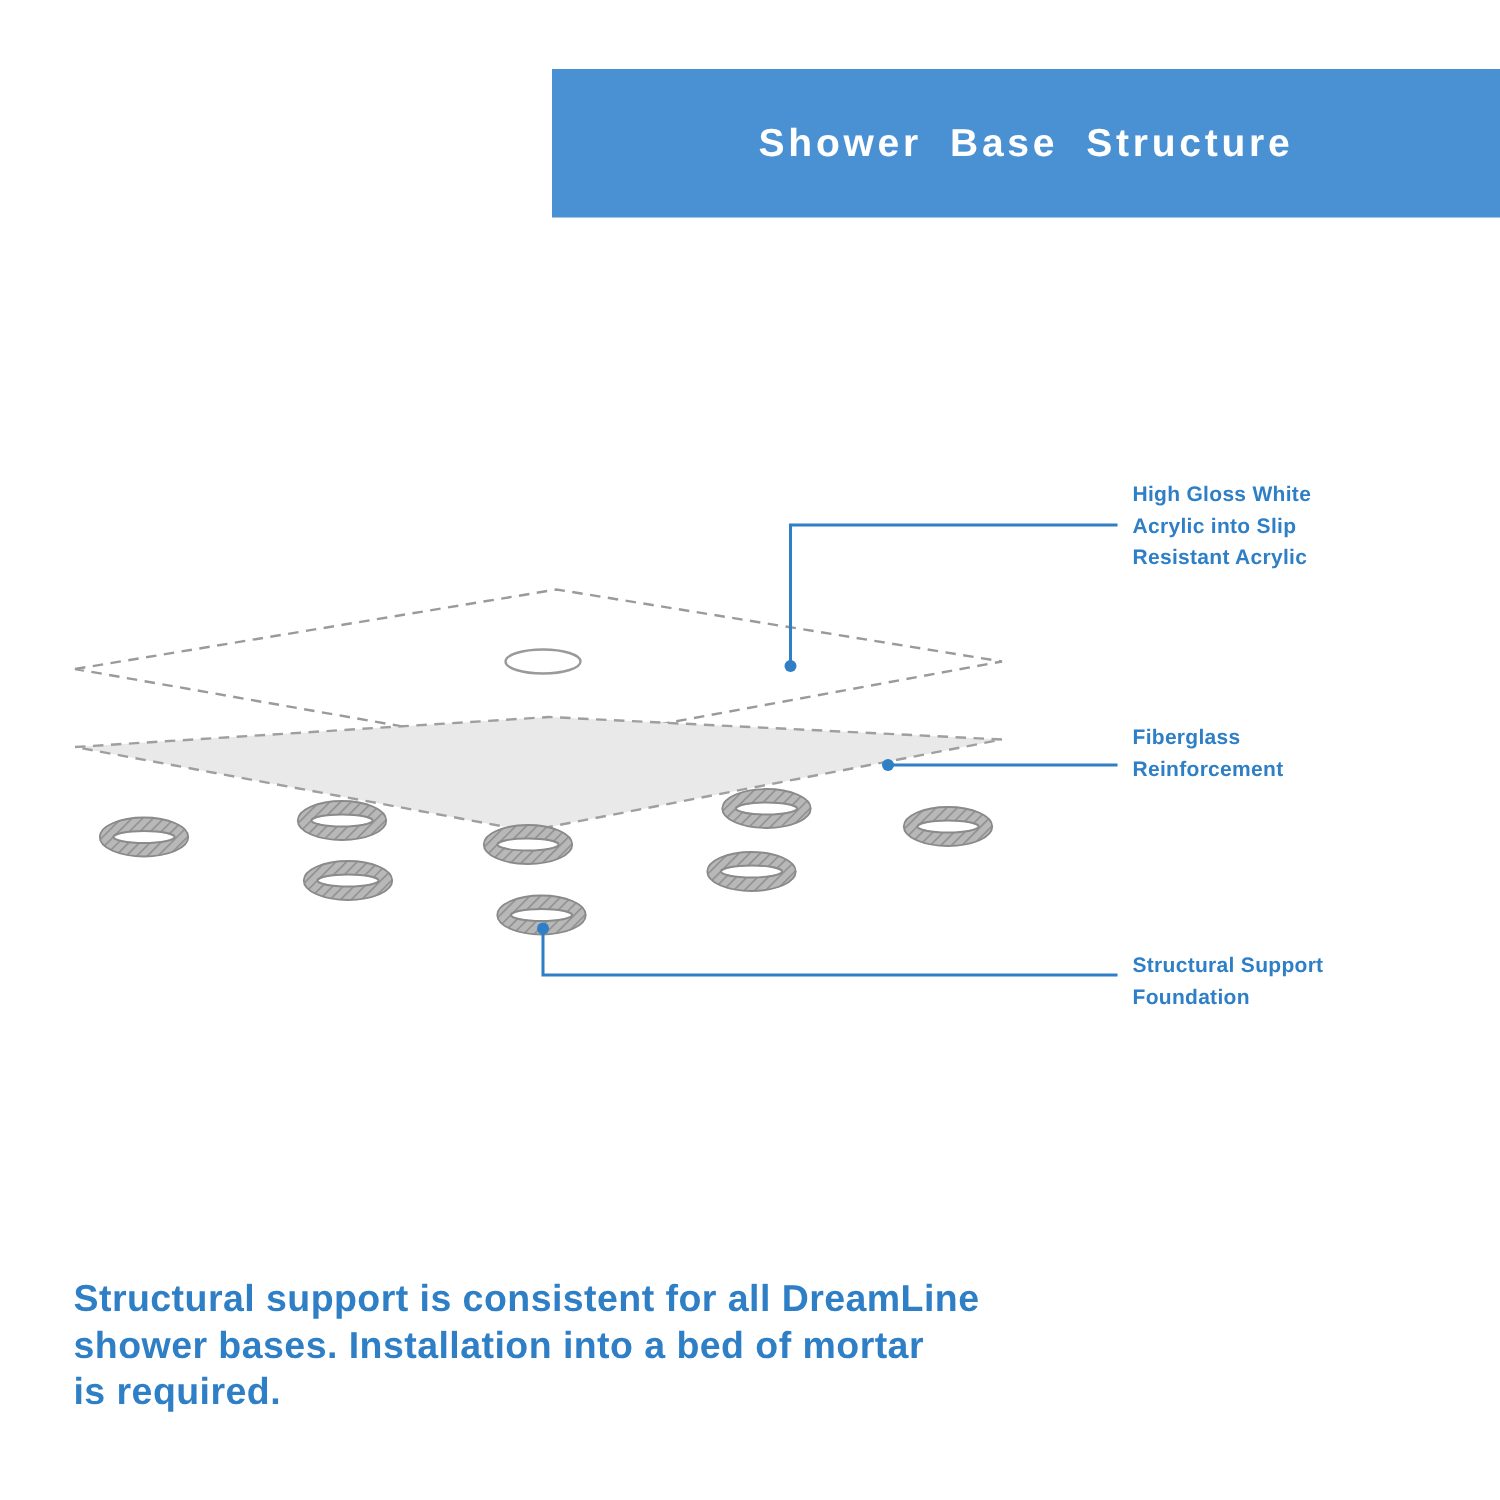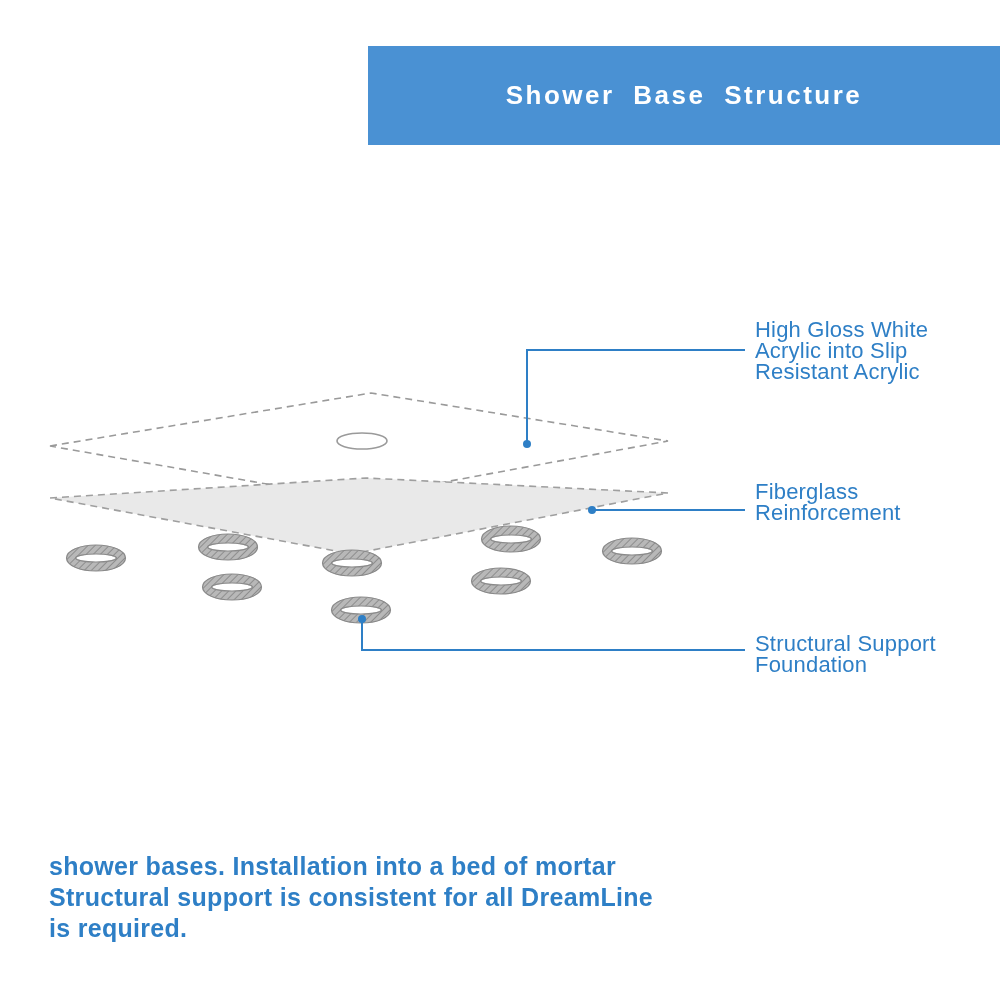--- a/index.html
+++ b/index.html
@@ -24,22 +24,22 @@
     letter-spacing: 2.5px;
     word-spacing: 9px;
   }
   svg.diagram {
     position: absolute;
     left: 0; top: 0;
   }
   .callout {
     position: absolute;
     color: #2e7fc6;
-    font-size: 22px;
-    font-weight: 400;
+    font-size: 14px;
+    font-weight: 700;
     line-height: 21px;
     letter-spacing: 0.2px;
     white-space: nowrap;
   }
   #callout-acrylic   { left: 755px; top: 319px; }
   #callout-fiberglass{ left: 755px; top: 481px; }
   #callout-support   { left: 755px; top: 633px; }
   .footer {
     position: absolute;
     left: 49px; top: 851px;
@@ -142,16 +142,16 @@
   <div>Fiberglass</div>
   <div>Reinforcement</div>
 </div>
 
 <div class="callout" id="callout-support">
   <div>Structural Support</div>
   <div>Foundation</div>
 </div>
 
 <div class="footer">
+  <div>Structural support is consistent for all DreamLine</div>
   <div>shower bases. Installation into a bed of mortar</div>
-  <div>Structural support is consistent for all DreamLine</div>
   <div>is required.</div>
 </div>
 
 </body></html>

